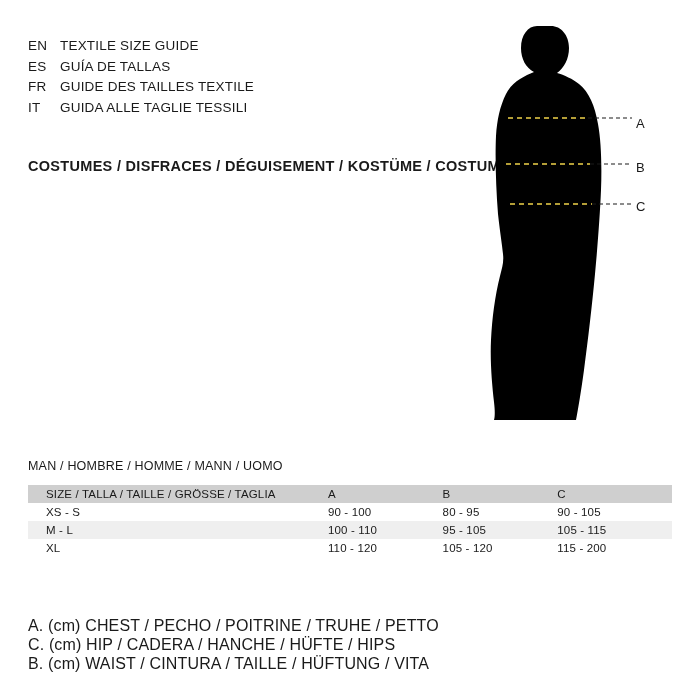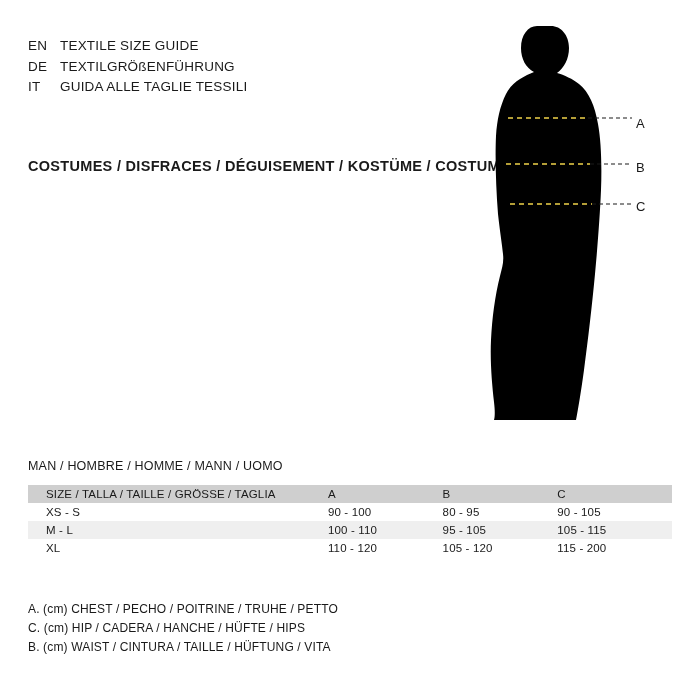--- a/index.html
+++ b/index.html
@@ -115,40 +115,44 @@
   .hdr-row { background: #cfcfcf; }
   .hdr-row th.col-m { text-align: center; }
   .row-light { background: #ffffff; }
   .row-shade { background: #efefef; }
   td.col-m { padding-left: 2px; }
 
   
   .notes {
     position: absolute;
     left: 28px;
-    top: 600px;
-    font-size: 12px;
+    top: 616px;
+    font-size: 16px;
     line-height: 19px;
     letter-spacing: 0.15px;
   }
   .notes div { white-space: nowrap; }
 </style>
 </head>
 <body>
 
 <div class="page">
 
   <div class="lang-block">
     <div class="lang-row">
       <span class="lang-code">EN</span>
       <span class="lang-text">TEXTILE SIZE GUIDE</span>
     </div>
     <div class="lang-row">
-      <span class="lang-code">DE</span>
-      <span class="lang-text">TEXTILGRÖßENFÜHRUNG</span>
+      <span class="lang-code">ES</span>
+      <span class="lang-text">GUÍA DE TALLAS</span>
+    </div>
+    <div class="lang-row">
+      <span class="lang-code">FR</span>
+      <span class="lang-text">GUIDE DES TAILLES TEXTILE</span>
     </div>
     <div class="lang-row">
       <span class="lang-code">IT</span>
       <span class="lang-text">GUIDA ALLE TAGLIE TESSILI</span>
     </div>
   </div>
 
   <div class="costumes-title">COSTUMES / DISFRACES / DÉGUISEMENT / KOSTÜME / COSTUMI</div>
 
   <div class="figure-wrap">

